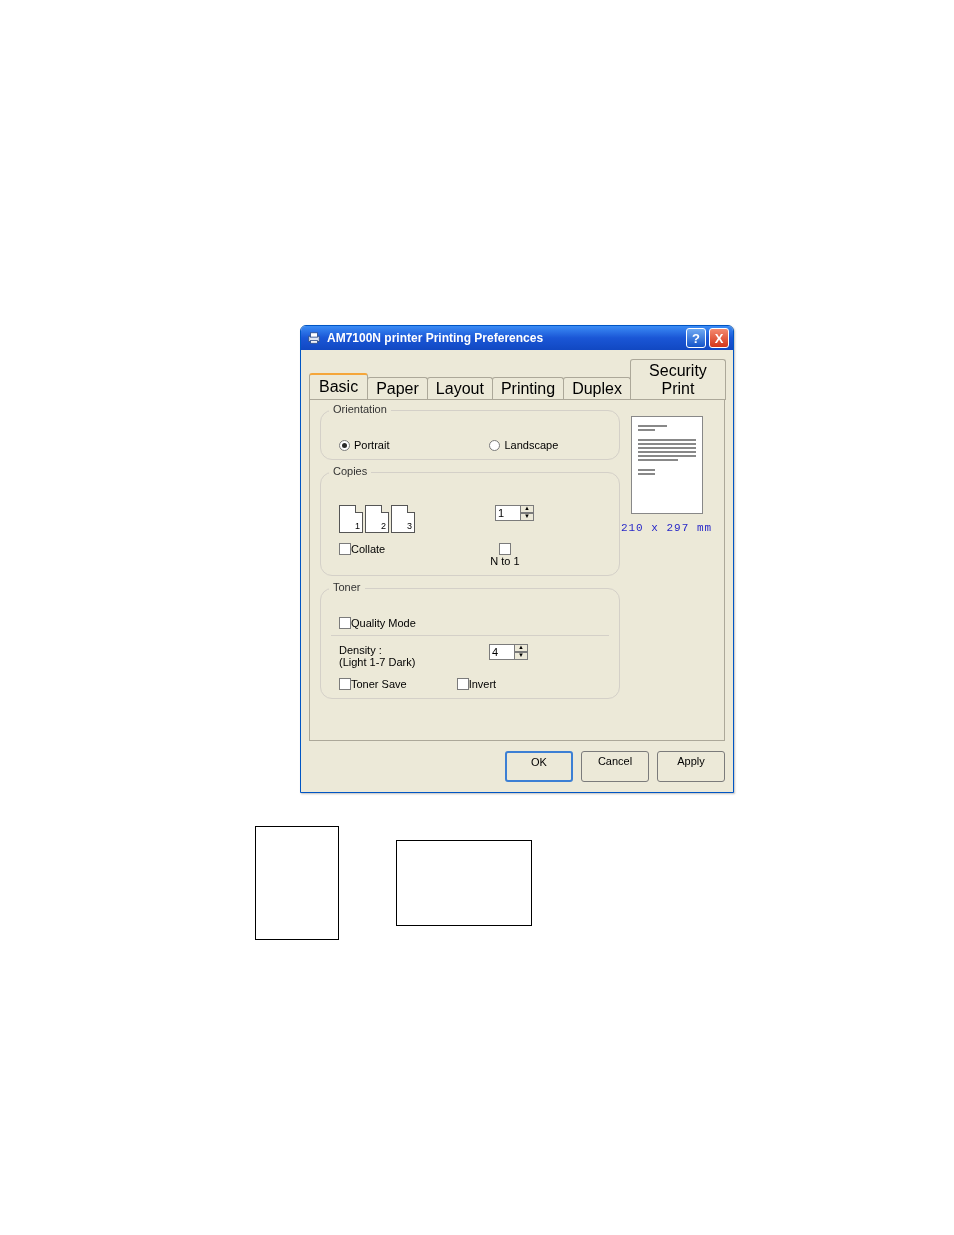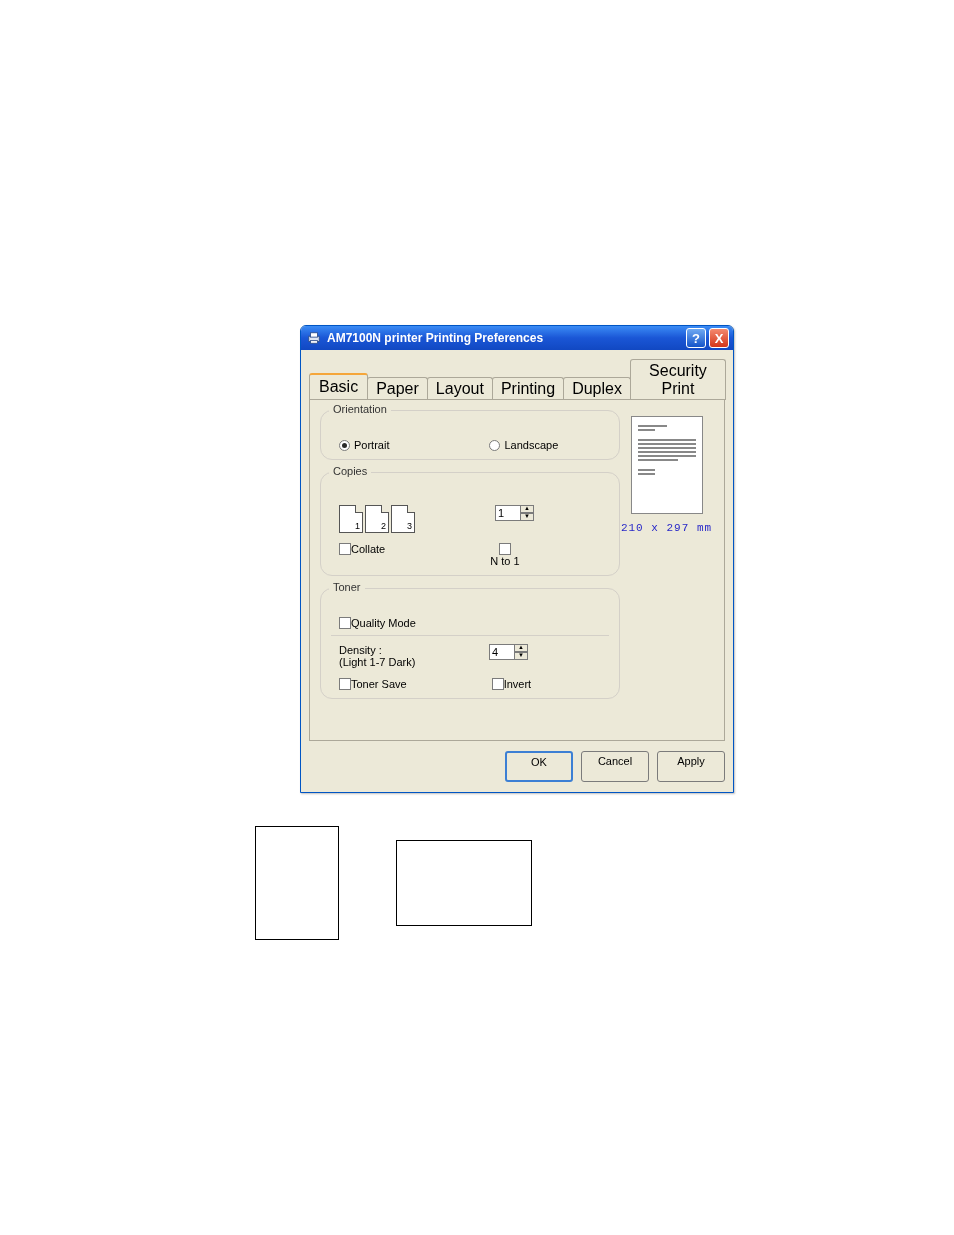--- a/index.html
+++ b/index.html
@@ -380,21 +380,21 @@
               <div class="sb">▲</div>
               <div class="sb">▼</div>
             </div>
           </div>
         </div>
         <div class="row" style="margin:10px 0 0 8px;">
           <div class="checkbox-wrap">
             <span class="checkbox"></span>
             <span>Toner Save</span>
           </div>
-          <div class="checkbox-wrap" style="margin-left:85px;">
+          <div class="checkbox-wrap" style="margin-left:50px;">
             <span class="checkbox"></span>
             <span>Invert</span>
           </div>
         </div>
       </div>
 
       <div class="preview-pane">
         <div class="preview-sheet">
           <div class="ln med"></div>
           <div class="ln short"></div>

